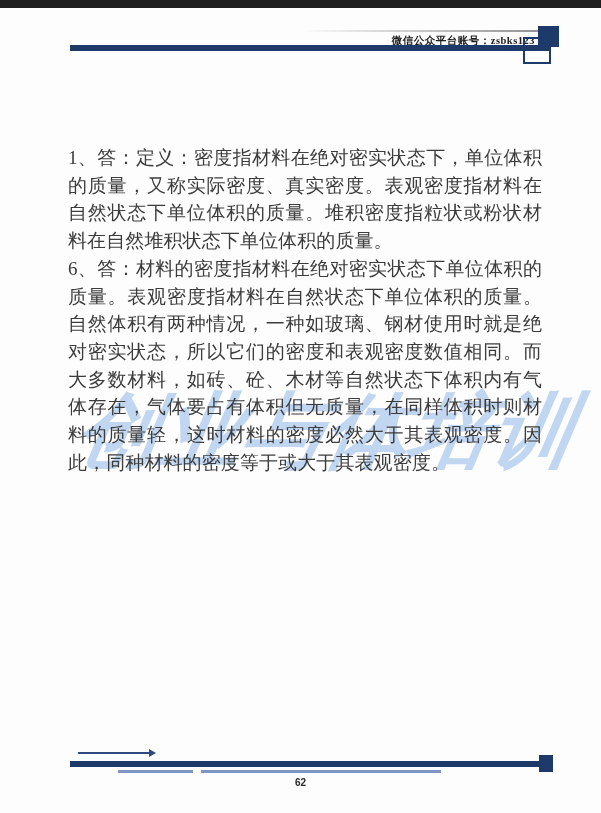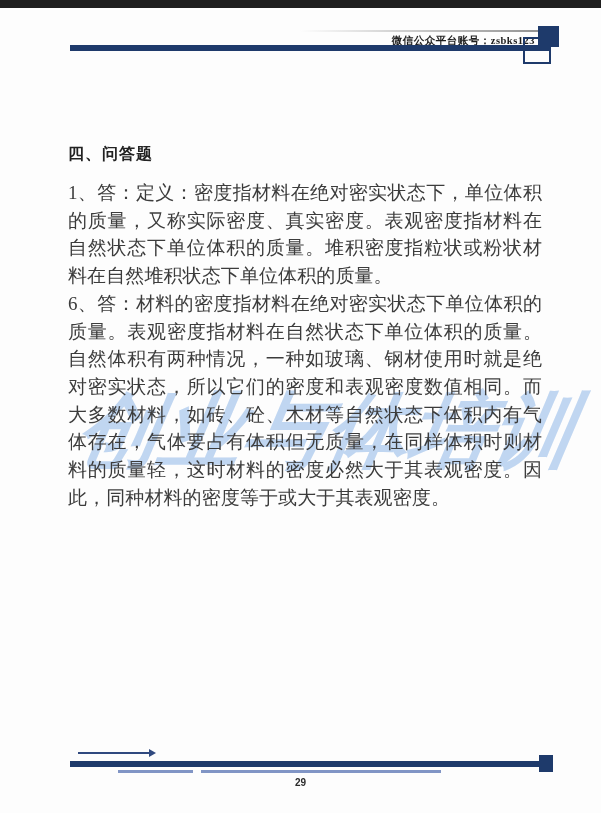--- a/index.html
+++ b/index.html
@@ -61,32 +61,31 @@
 
   <div class="header-fade-line"></div>
   <div class="header-account">微信公众平台账号：zsbks123</div>
   <div class="header-bar"></div>
   <div class="header-sq-outline"></div>
   <div class="header-sq-filled"></div>
 
   <div class="watermark">创业与体培训</div>
 
   <div class="content">
-    <h2 class="section-title">四、问答题</h2>
     <div>
 
         <p>1、答：定义：密度指材料在绝对密实状态下，单位体积的质量，又称实际密度、真实密度。表观密度指材料在自然状态下单位体积的质量。堆积密度指粒状或粉状材料在自然堆积状态下单位体积的质量。</p>
 
 
         <p>6、答：材料的密度指材料在绝对密实状态下单位体积的质量。表观密度指材料在自然状态下单位体积的质量。自然体积有两种情况，一种如玻璃、钢材使用时就是绝对密实状态，所以它们的密度和表观密度数值相同。而大多数材料，如砖、砼、木材等自然状态下体积内有气体存在，气体要占有体积但无质量，在同样体积时则材料的质量轻，这时材料的密度必然大于其表观密度。因此，同种材料的密度等于或大于其表观密度。</p>
 
 
       </div>
   </div>
 
   <div class="footer-arrow"></div>
   <div class="footer-bar"></div>
   <div class="footer-sq"></div>
   <div class="footer-lightline-1"></div>
   <div class="footer-lightline-2"></div>
-  <div class="page-number">29</div>
+  <div class="page-number">62</div>
 
 </div>
 
 </body></html>

